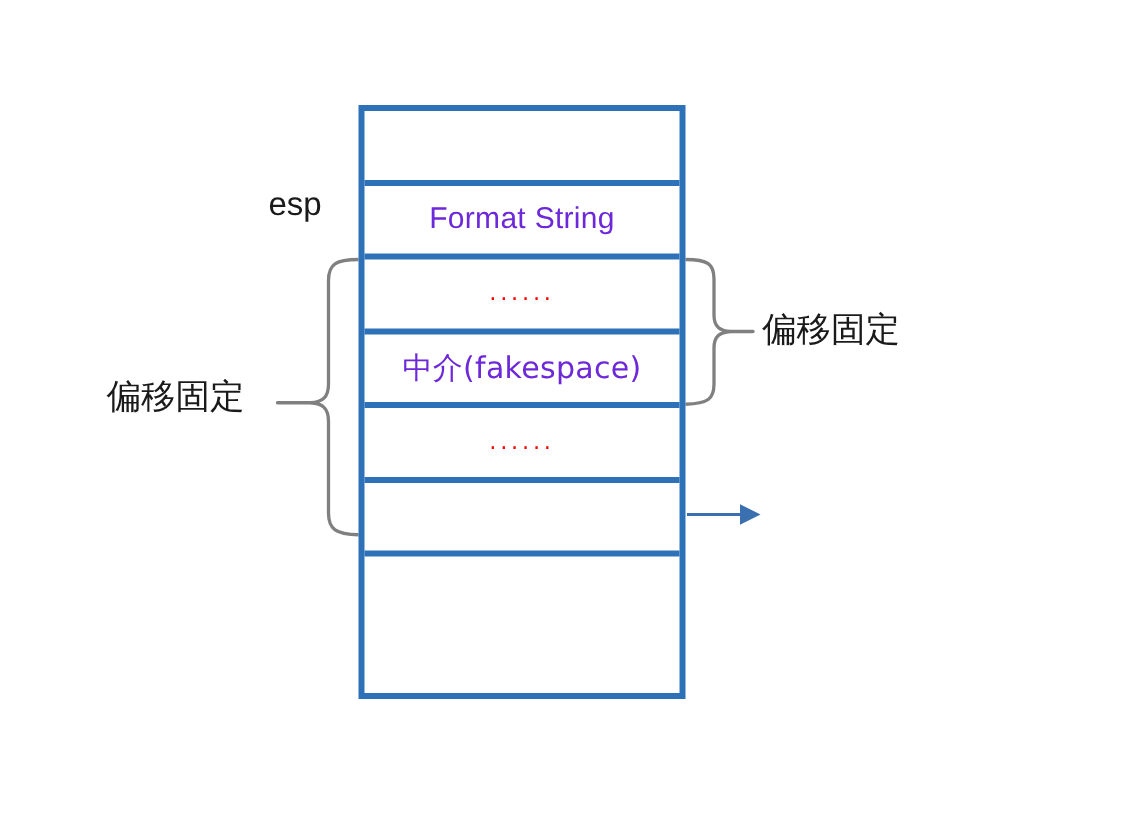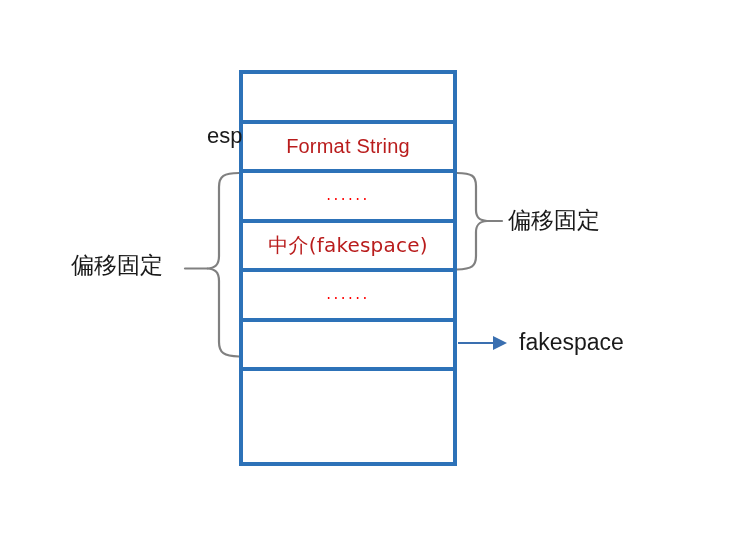--- a/index.html
+++ b/index.html
@@ -37,21 +37,21 @@
     height: 49.5px;
     border-bottom: 4px solid #2d72b8;
     display: flex;
     align-items: center;
     justify-content: center;
   }
   .stack-row:last-child {
     border-bottom: none;
   }
   .cell-text {
-    color: #b91c1c;
+    color: #6d28d9;
     font-size: 20px;
     line-height: 1;
     white-space: nowrap;
     letter-spacing: 0.2px;
   }
   .cell-text.cjk {
     font-family: "DejaVu Sans", "Liberation Sans", sans-serif;
   }
   .cell-dots {
     color: #ff0000;
@@ -65,21 +65,20 @@
   .anno {
     position: absolute;
     color: #1a1a1a;
     white-space: nowrap;
     line-height: 1;
   }
   .anno-esp {
     left: 179px;
     top: 125px;
     font-size: 22px;
-    margin-left: 28px;
   }
   .anno-left-offset {
     left: 71px;
     top: 254px;
     font-size: 23px;
     font-family: "DejaVu Sans", "Liberation Sans", sans-serif;
   }
   .anno-right-offset {
     left: 508px;
     top: 209px;
@@ -183,15 +182,14 @@
     </div>
 
   </div>
 
   <div class="anno anno-esp">esp</div>
 
   <div class="anno anno-left-offset">偏移固定</div>
 
   <div class="anno anno-right-offset">偏移固定</div>
 
-  <div class="anno anno-fakespace">fakespace</div>
 
 </div>
 
 </body></html>

